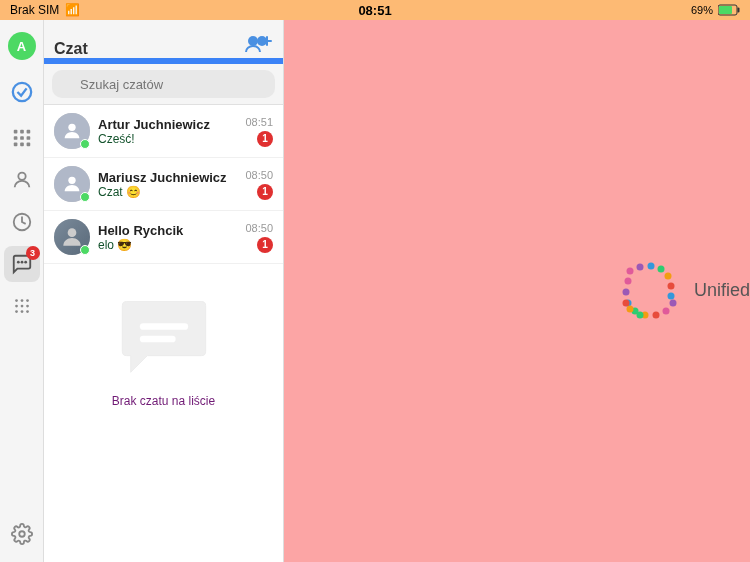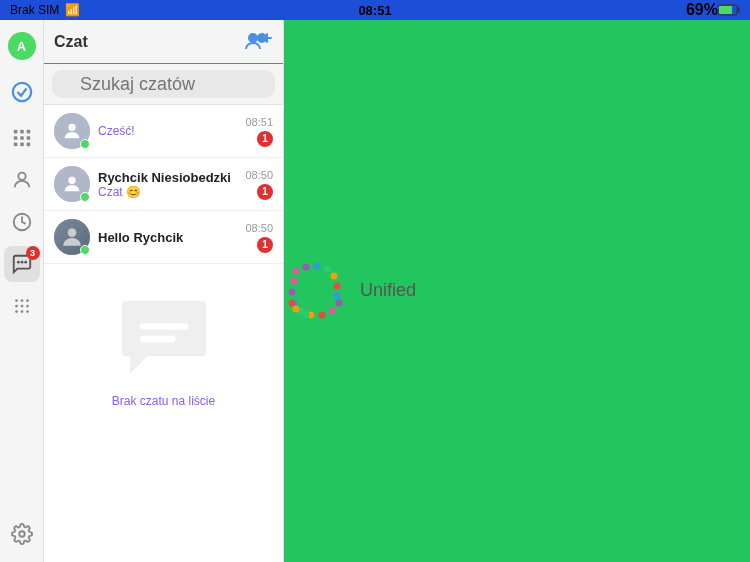--- a/index.html
+++ b/index.html
@@ -2,33 +2,33 @@
 <html><head>
   <meta charset="utf-8">
   <style>
     * { box-sizing: border-box; margin: 0; padding: 0; }
     body { width: 750px; height: 562px; font-family: -apple-system, 'Helvetica Neue', Arial, sans-serif; background: #f0f0f0; overflow: hidden; }
 
     
     .status-bar {
       width: 750px;
       height: 20px;
-      background: #1d4ed8;
+      background: #fdba74;
       display: flex;
       align-items: center;
       justify-content: space-between;
       padding: 0 10px;
       font-size: 12px;
       font-weight: 500;
       position: relative;
       z-index: 100;
     }
     .status-left { display: flex; align-items: center; gap: 6px; }
     .status-center { position: absolute; left: 50%; transform: translateX(-50%); font-weight: 600; font-size: 13px; }
-    .status-right { display: flex; align-items: center; font-size: 16px; font-weight: bold; }
+    .status-right { display: flex; align-items: center; gap: 5px; font-size: 11px; }
 
     
     .app-container {
       display: flex;
       width: 750px;
       height: 542px;
     }
 
     
     .sidebar {
@@ -86,23 +86,23 @@
       width: 240px;
       height: 542px;
       background: #ffffff;
       border-right: 1px solid #ddd;
       display: flex;
       flex-direction: column;
     }
     .chat-header {
       height: 44px;
       background: #f5f5f5;
-      border-bottom: 1px solid #3b82f6;
-      display: flex;
-      align-items: center;
+      border-bottom: 6px solid #3b82f6;
+      display: flex;
+      align-items: flex-end;
       justify-content: space-between;
       padding: 0 10px;
     }
     .chat-header-title {
       font-size: 16px;
       font-weight: 600;
       color: #333;
     }
     .header-icons { display: flex; align-items: center; gap: 6px; }
 
@@ -111,21 +111,21 @@
       background: #f5f5f5;
       border-bottom: 1px solid #e0e0e0;
     }
     .search-input {
       width: 100%;
       height: 28px;
       background: #e8e8e8;
       border: none;
       border-radius: 10px;
       padding: 0 10px 0 28px;
-      font-size: 18px;
+      font-size: 13px;
       color: #999;
       outline: none;
       position: relative;
     }
     .search-wrapper {
       position: relative;
     }
     .search-icon-inner {
       position: absolute;
       left: 8px;
@@ -157,21 +157,21 @@
     .online-dot {
       position: absolute;
       bottom: 0; right: 0;
       width: 10px; height: 10px;
       background: #4cd964;
       border-radius: 50%;
       border: 1.5px solid white;
     }
     .chat-info { flex: 1; min-width: 0; }
     .chat-name { font-size: 13px; font-weight: 600; color: #222; }
-    .chat-preview { font-size: 12px; color: #8b5cf6; white-space: nowrap; overflow: hidden; text-overflow: ellipsis; }
+    .chat-preview { font-size: 12px; color: #14532d; white-space: nowrap; overflow: hidden; text-overflow: ellipsis; }
     .chat-meta { display: flex; flex-direction: column; align-items: flex-end; gap: 3px; }
     .chat-time { font-size: 11px; color: #999; }
     .unread-badge {
       background: #e03030;
       color: white;
       border-radius: 50%;
       width: 16px; height: 16px;
       font-size: 10px;
       display: flex; align-items: center; justify-content: center;
       font-weight: bold;
@@ -184,29 +184,29 @@
       align-items: center;
       justify-content: center;
       padding: 30px 20px;
       color: #ccc;
     }
     .empty-chat-icon {
       width: 100px; height: 90px;
       margin-bottom: 10px;
       opacity: 0.3;
     }
-    .empty-text { font-size: 12px; color: #8b5cf6; }
+    .empty-text { font-size: 12px; color: #701a75; }
 
     
     .main-content {
       flex: 1;
-      background: #22c55e;
-      display: flex;
-      align-items: center;
-      justify-content: flex-start;
+      background: #fca5a5;
+      display: flex;
+      align-items: center;
+      justify-content: flex-end;
     }
     .uc-logo {
       display: flex;
       align-items: center;
       gap: 12px;
     }
     .uc-text { color: #555; font-size: 18px; line-height: 1.3; }
 
     
     .person-avatar {
@@ -349,60 +349,62 @@
         <div class="contact-avatar">
           <div class="person-avatar">
             <svg width="22" height="22" viewBox="0 0 24 24" fill="#fff">
               <circle cx="12" cy="8" r="4"></circle>
               <path d="M4 20c0-4 3.6-7 8-7s8 3 8 7" fill="#fff"></path>
             </svg>
           </div>
           <div class="online-dot"></div>
         </div>
         <div class="chat-info">
+          <div class="chat-name">Artur Juchniewicz</div>
           <div class="chat-preview">Cześć!</div>
         </div>
         <div class="chat-meta">
           <span class="chat-time">08:51</span>
           <div class="unread-badge">1</div>
         </div>
       </div>
 
       <div class="chat-item">
         <div class="contact-avatar">
           <div class="person-avatar">
             <svg width="22" height="22" viewBox="0 0 24 24" fill="#fff">
               <circle cx="12" cy="8" r="4"></circle>
               <path d="M4 20c0-4 3.6-7 8-7s8 3 8 7" fill="#fff"></path>
             </svg>
           </div>
           <div class="online-dot"></div>
         </div>
         <div class="chat-info">
-          <div class="chat-name">Rychcik Niesiobedzki</div>
+          <div class="chat-name">Mariusz Juchniewicz</div>
           <div class="chat-preview">Czat 😊</div>
         </div>
         <div class="chat-meta">
           <span class="chat-time">08:50</span>
           <div class="unread-badge">1</div>
         </div>
       </div>
 
       <div class="chat-item">
         <div class="contact-avatar">
           <div class="person-photo" style="background: linear-gradient(135deg, #7a8a9a 0%, #5a6a7a 100%); display:flex; align-items:center; justify-content:center;">
             <svg width="26" height="26" viewBox="0 0 24 24" fill="#ccc">
               <circle cx="12" cy="8" r="4"></circle>
               <path d="M4 20c0-4 3.6-7 8-7s8 3 8 7" fill="#ccc"></path>
             </svg>
           </div>
           <div class="online-dot"></div>
         </div>
         <div class="chat-info">
           <div class="chat-name">Hello Rychcik</div>
+          <div class="chat-preview">elo 😎</div>
         </div>
         <div class="chat-meta">
           <span class="chat-time">08:50</span>
           <div class="unread-badge">1</div>
         </div>
       </div>
 
       <div class="empty-state">
         <svg class="empty-chat-icon" viewBox="0 0 120 100" fill="none">
           <path d="M10 10 Q10 5 15 5 L105 5 Q110 5 110 10 L110 65 Q110 70 105 70 L40 70 L20 90 L20 70 L15 70 Q10 70 10 65 Z" fill="#ccc" stroke="#bbb" stroke-width="1"></path>

